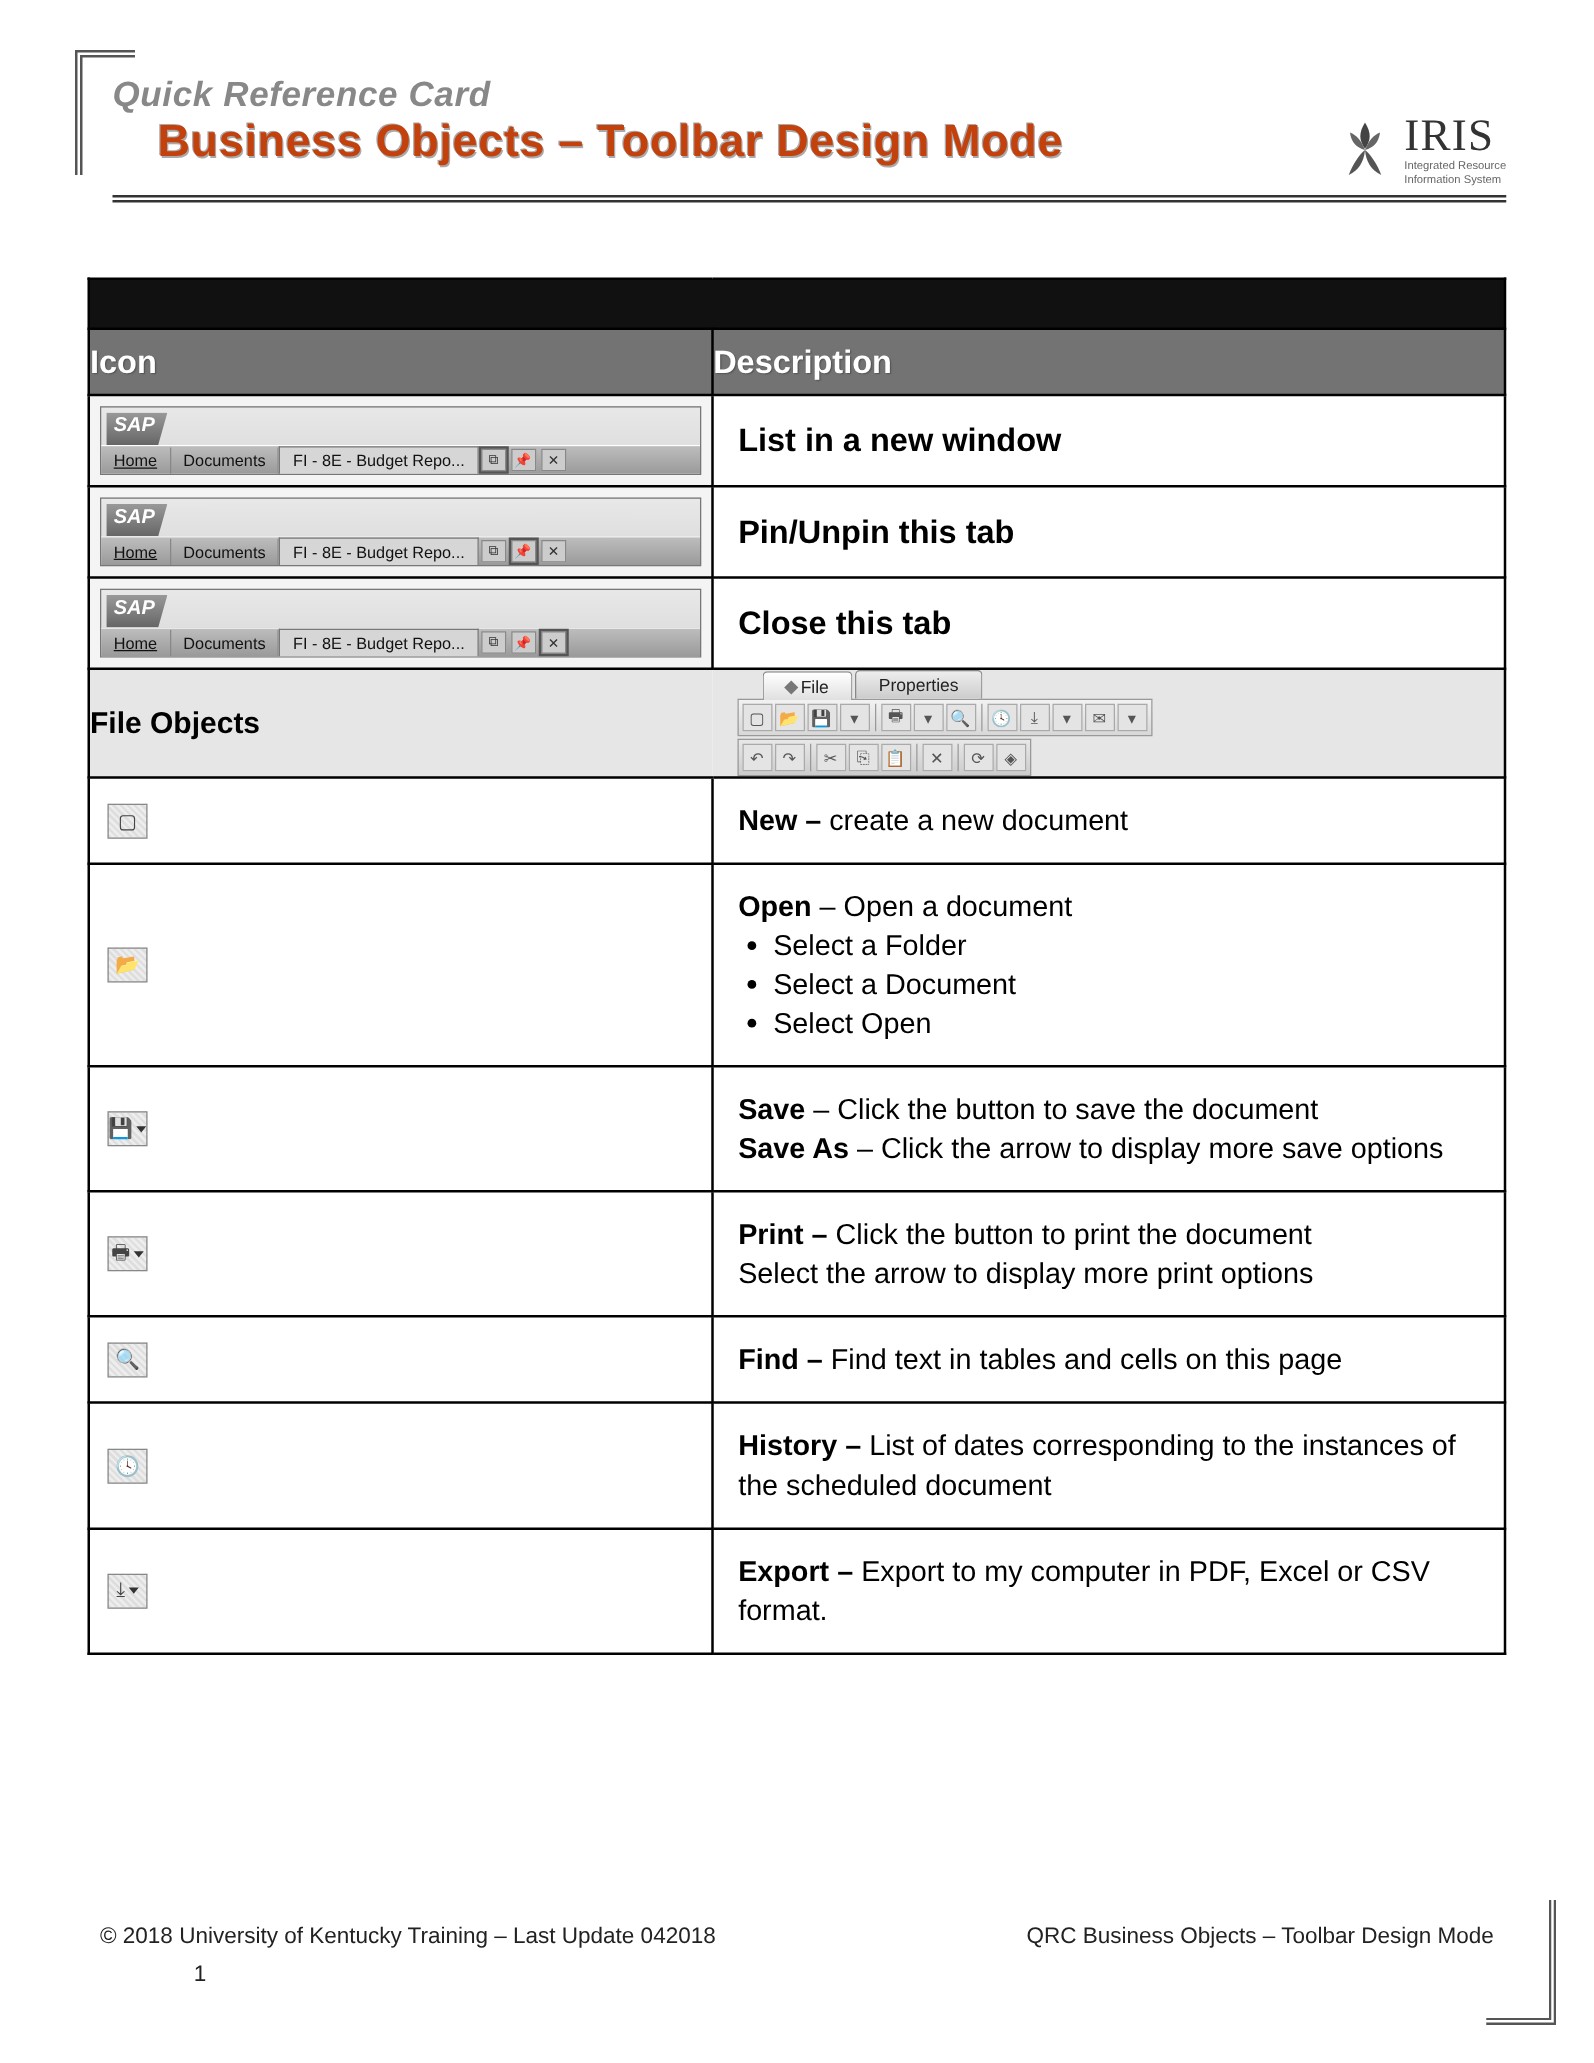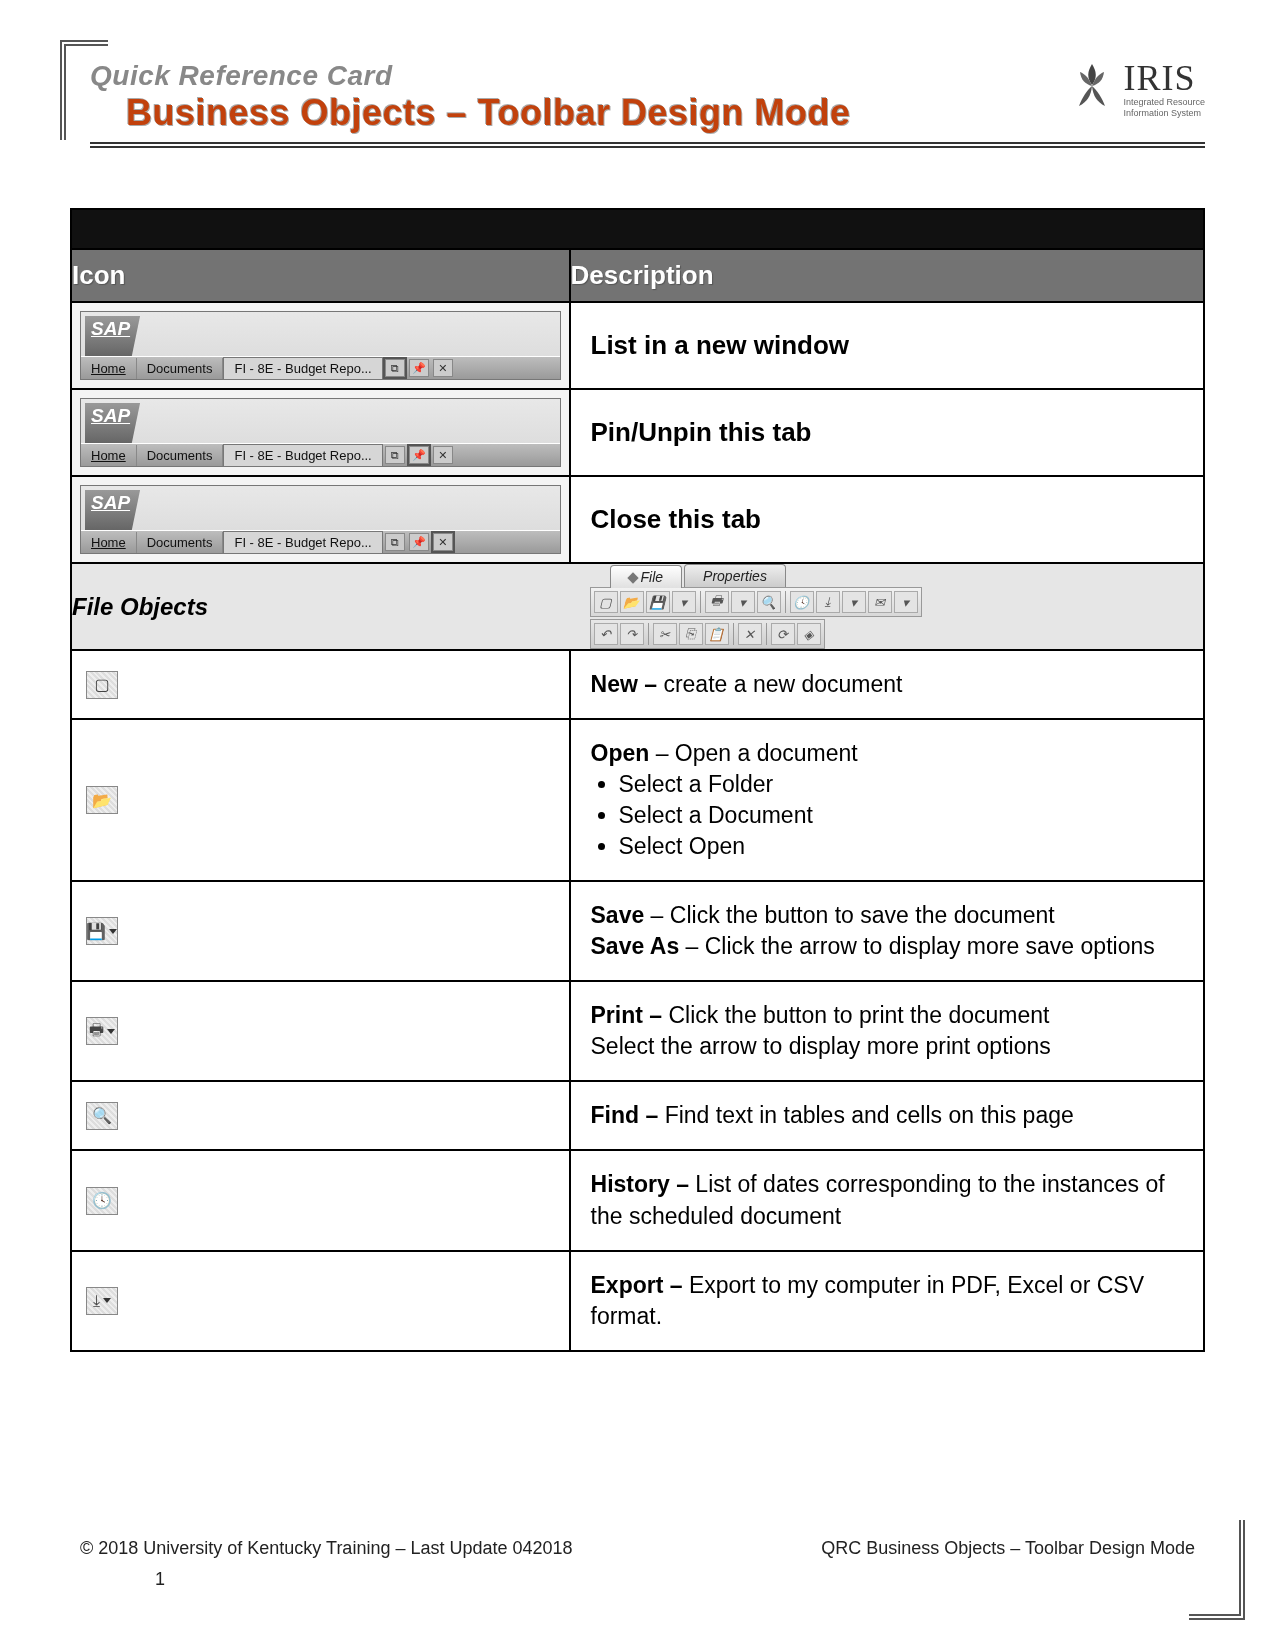--- a/index.html
+++ b/index.html
@@ -44,21 +44,23 @@
   .title {
     font-size: 36px;
     font-weight: 900;
     color: #c2410c;
     text-shadow: 1px 1px 0 #aaa, -1px -1px 0 #aaa;
     letter-spacing: 0.5px;
     margin-left: 36px;
   }
   .logo-wrap {
     display: flex;
+    align-items: center;
     gap: 6px;
+    margin-top: 30px;
   }
   .logo-icon { width: 50px; height: 50px; }
   .logo-text { display: flex; flex-direction: column; line-height: 1; }
   .logo-iris { font-size: 36px; font-weight: 400; letter-spacing: 1px; color: #333; font-family: 'Times New Roman', serif; }
   .logo-tag { font-size: 9px; color: #666; margin-top: 2px; }
 
   
   .ref-table {
     margin-top: 60px;
     width: 100%;
@@ -101,25 +103,24 @@
   .sap-strip {
     border: 1px solid #777;
     background: linear-gradient(#e8e8e8,#d8d8d8);
   }
   .sap-logo {
     display:inline-block;
     background: linear-gradient(#999,#666);
     color:#fff;
     font-style: italic;
     font-weight: 900;
-    font-size: 19px;
-    padding: 2px 10px 16px 6px;
+    font-size: 16px;
+    padding: 2px 10px 6px 6px;
     clip-path: polygon(0 0, 100% 0, 85% 100%, 0 100%);
     margin: 4px 0 0 4px;
-    text-decoration: underline;
   }
   .tabbar {
     display:flex;
     align-items:center;
     background: linear-gradient(#bdbdbd,#9a9a9a);
     border-top: 1px solid #fff;
     font-size: 13px;
   }
   .tabbar .tab {
     padding: 3px 10px;
@@ -138,21 +139,21 @@
     width: 20px; height: 18px;
     border: 1px solid #888;
     margin: 2px 2px;
     background: #ccc;
     display:inline-flex; align-items:center; justify-content:center;
     font-size: 11px; color:#333;
   }
   .tabbar .tool.hl { outline: 2px solid #555; }
 
   
-  .ft-row td { padding: 0; font-style: italic; }
+  .ft-row td { padding: 0; }
   .ft-label-cell {
     width: 22%;
     vertical-align: bottom;
     padding: 0 14px 10px 14px;
     font-size: 24px;
     font-weight: 900;
     background: #e6e6e6;
     border-right: none !important;
   }
   .ft-img-cell {

